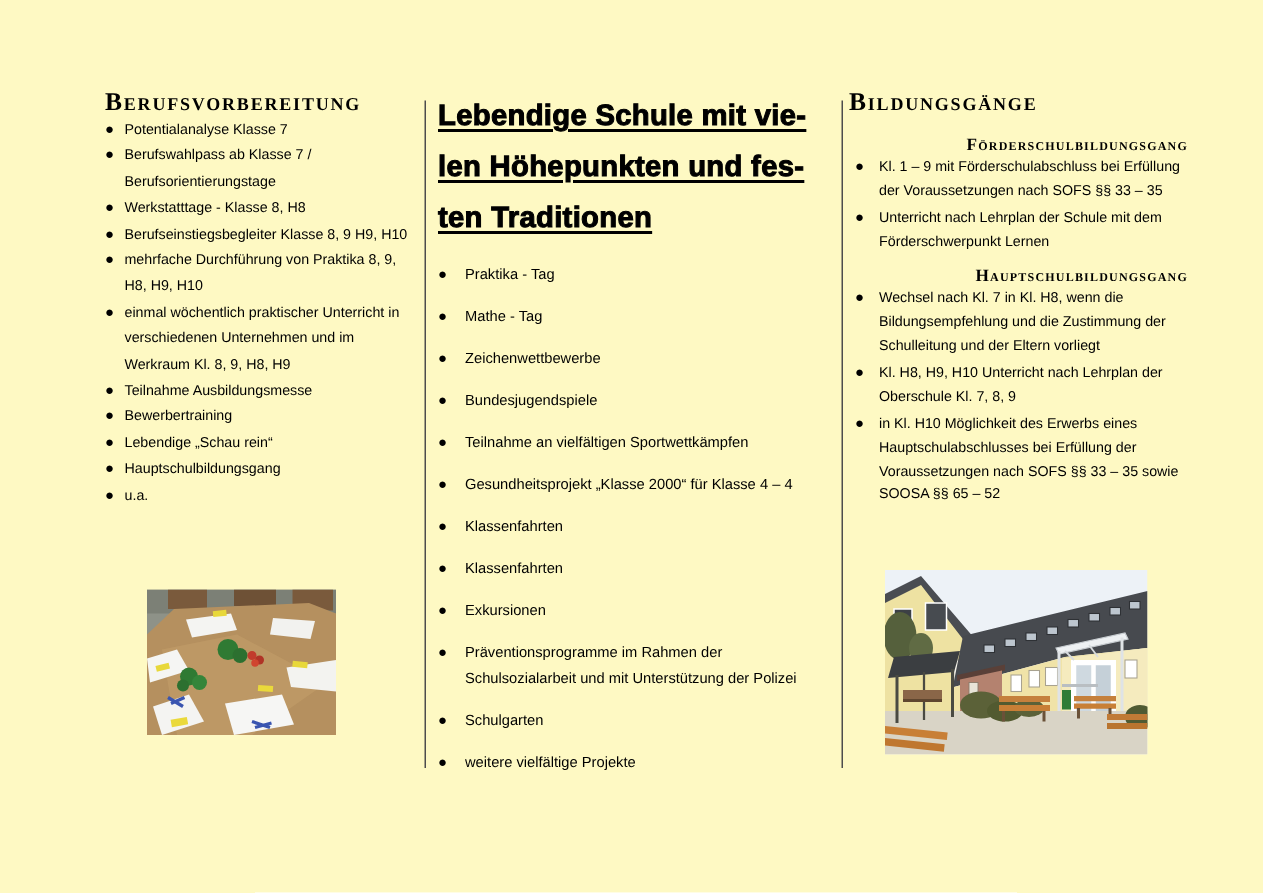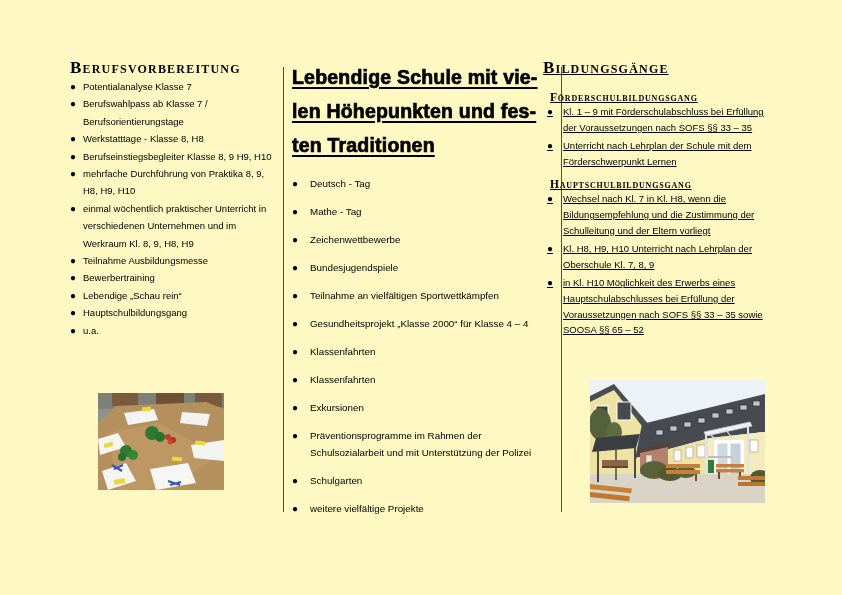--- a/index.html
+++ b/index.html
@@ -5,29 +5,29 @@
   html,body{margin:0;padding:0;background:#ffffff;}
   .sheet{position:relative;width:842px;height:595px;background:#fef9c3;overflow:hidden;
          font-family:"Liberation Sans",sans-serif;color:#000;}
   .divider{position:absolute;top:67px;height:445px;width:1px;background:#4d4d4d;}
   .divider-left{left:283px;}
   .divider-right{left:561px;}
 
   .col{position:absolute;top:0;}
   .col-left{left:70px;width:202px;}
   .col-center{left:292px;width:258px;}
-  .col-right{left:543px;width:226px;text-decoration:underline;}
+  .col-right{left:566px;width:226px;}
 
   .colheader{font-family:"Liberation Serif",serif;font-variant:small-caps;font-weight:bold;
              font-size:17px;letter-spacing:1.2px;margin:0;line-height:20px;}
   .colheader-left{margin-top:58px;}
   .colheader-right{margin-top:58px;}
 
   .subheader{font-family:"Liberation Serif",serif;font-variant:small-caps;font-weight:bold;
-             font-size:11.5px;letter-spacing:0.8px;margin:0 0 0 7px;line-height:14px;}
+             font-size:11.5px;letter-spacing:0.8px;margin:0 0 0 25px;line-height:14px;text-align:right;}
 
   .center-title{margin-top:60px;text-align:left;font-weight:bold;font-size:19.5px;
                 line-height:34px;letter-spacing:0.2px;-webkit-text-stroke:0.7px #000;}
   .center-title .tline{text-decoration:underline;text-decoration-thickness:2.2px;text-underline-offset:3px;}
 
   ul.bullets{list-style:none;margin:0;padding:0;}
   ul.bullets li{display:flex;align-items:flex-start;}
   ul.bullets .dot{flex:none;font-size:10px;line-height:inherit;}
 
   .bullets-left{margin-top:13px;padding-left:22px;font-size:9.5px;line-height:17.4px;}
@@ -109,21 +109,21 @@
 
   <section class="col col-center">
     <h1 class="center-title">
       <span class="tline">Lebendige Schule mit vie-</span><br>
       <span class="tline">len Höhepunkten und fes-</span><br>
       <span class="tline">ten Traditionen</span>
     </h1>
     <ul class="bullets bullets-center">
       <li>
           <span class="dot">●</span>
-          <span>Deutsch - Tag</span>
+          <span>Praktika - Tag</span>
         </li>
       <li>
           <span class="dot">●</span>
           <span>Mathe - Tag</span>
         </li>
       <li>
           <span class="dot">●</span>
           <span>Zeichenwettbewerbe</span>
         </li>
       <li>

